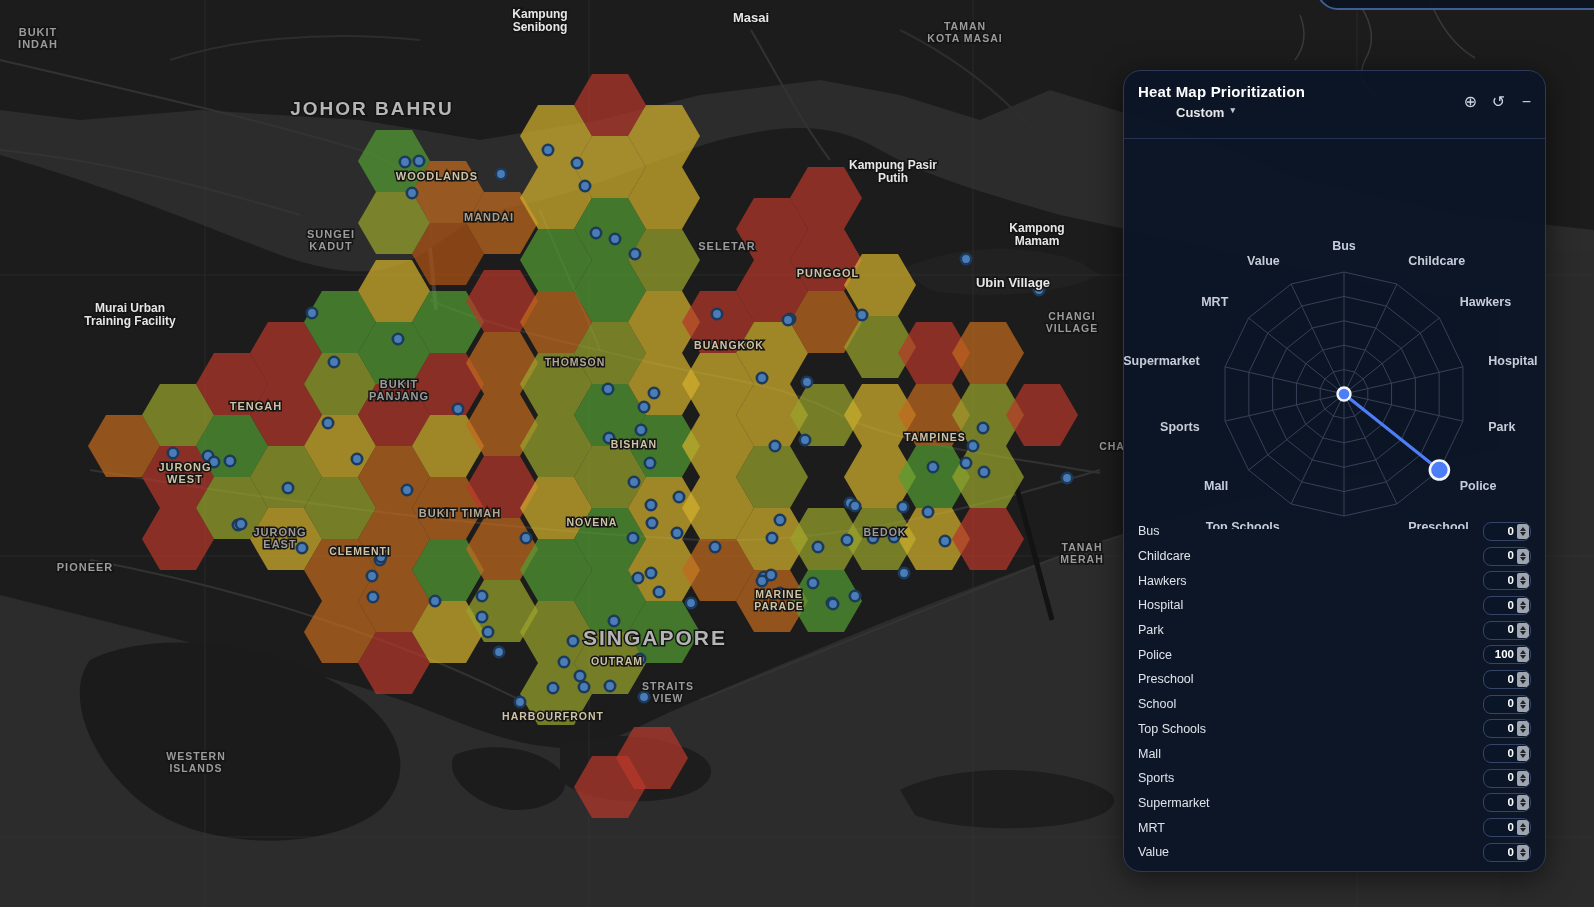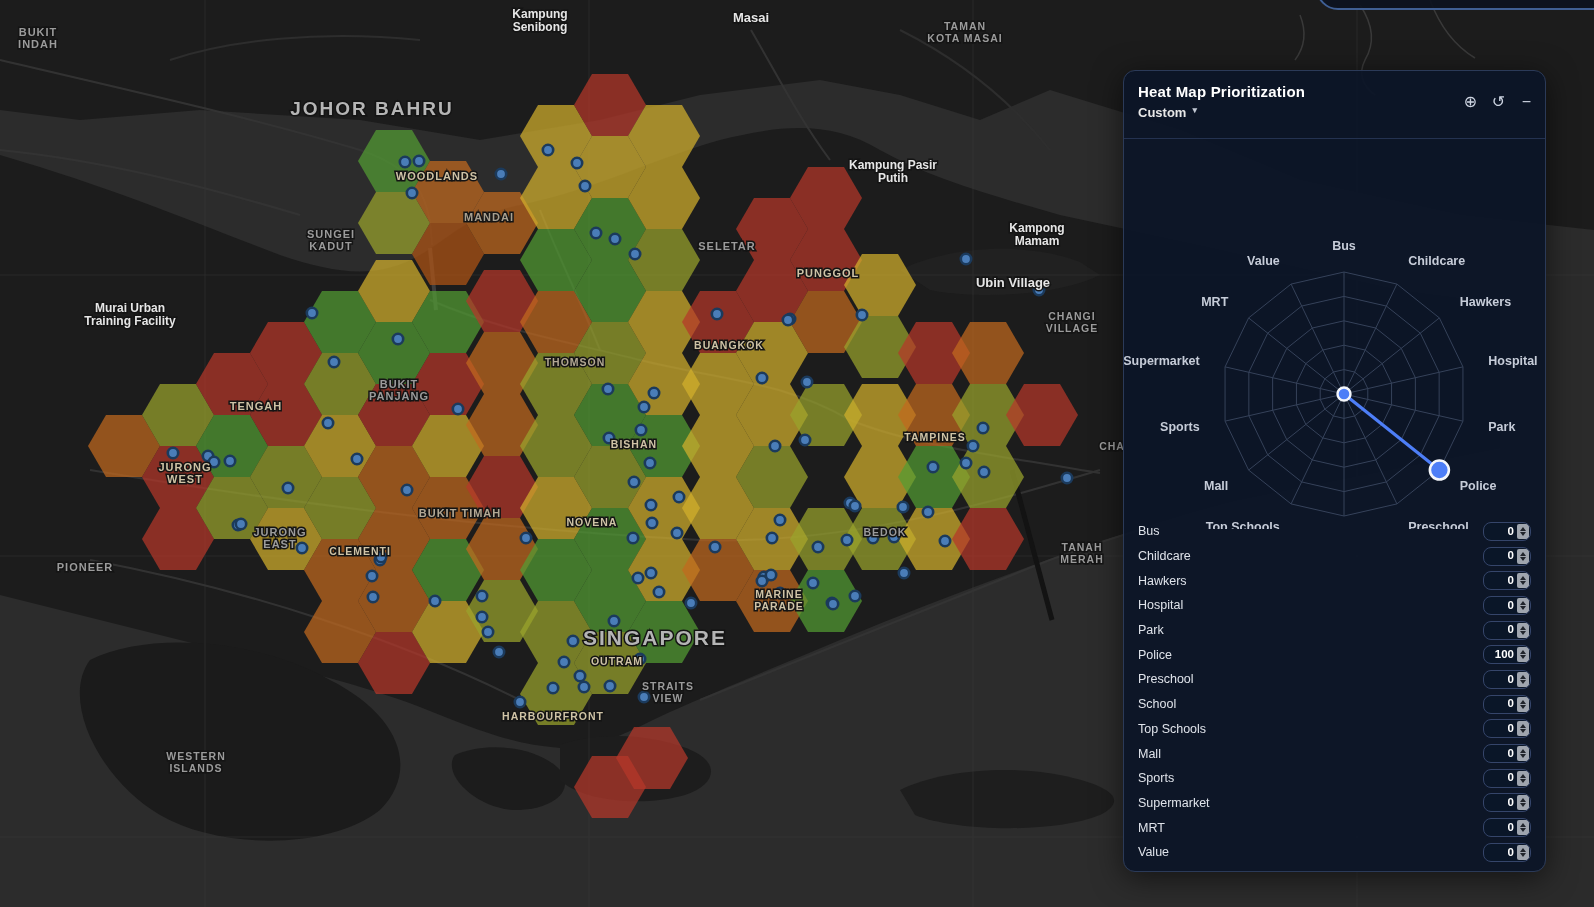--- a/index.html
+++ b/index.html
@@ -5,25 +5,25 @@
   html,body{margin:0;padding:0;background:#111;}
   body{width:1594px;height:907px;position:relative;overflow:hidden;
        font-family:"Liberation Sans", sans-serif;}
   #map-wrap{position:absolute;inset:0;}
   #map-wrap svg{display:block;}
   
   #search-partial{position:absolute;left:1316px;top:-38px;width:300px;height:44px;
     background:rgba(12,18,32,.92);border:2px solid #3f5f94;border-radius:0 0 0 22px;}
   
   #panel{position:absolute;left:1123px;top:70px;width:423px;height:802px;
-    background:rgba(12,21,39,.94);border:1px solid #2b3a58;border-radius:12px;
+    background:rgba(12,21,39,.94);border:1px solid #2b3a58;border-radius:18px;
     box-shadow:0 6px 30px rgba(0,0,0,.55);color:#e8ebf2;box-sizing:border-box;}
   #panel-header{position:relative;padding:12px 14px 8px 14px;border-bottom:1px solid #243250;height:47px;box-sizing:content-box;}
   #panel-title{font-size:15px;font-weight:bold;color:#ffffff;letter-spacing:.2px;}
-  #preset{margin-top:5px;font-size:13px;font-weight:bold;color:#e8e8e8;cursor:pointer;display:inline-flex;gap:6px;}
+  #preset{margin-top:5px;font-size:13px;font-weight:bold;color:#e8e8e8;cursor:pointer;display:inline-flex;gap:6px;margin-left:38px;}
   #preset .caret{font-size:9px;color:#c2c8d4;}
   #panel-icons{position:absolute;right:10px;top:22px;display:flex;gap:11px;align-items:center;color:#ccd3e0;}
   #panel-icons .pi{width:17px;height:17px;display:inline-flex;align-items:center;justify-content:center;
     font-size:16px;cursor:pointer;}
   #radar-box{position:relative;height:390px;}
   #radar-box svg{position:absolute;left:0;top:0;}
   #weights{position:absolute;left:0;top:448px;right:0;}
   .wrow{display:flex;align-items:center;height:24.7px;padding:0 14px;}
   .wlabel{flex:1;font-size:12.5px;color:#dfe3ea;}
   .winput{width:46px;height:17px;background:#0a1628;border:1px solid #35456a;border-radius:8px;

